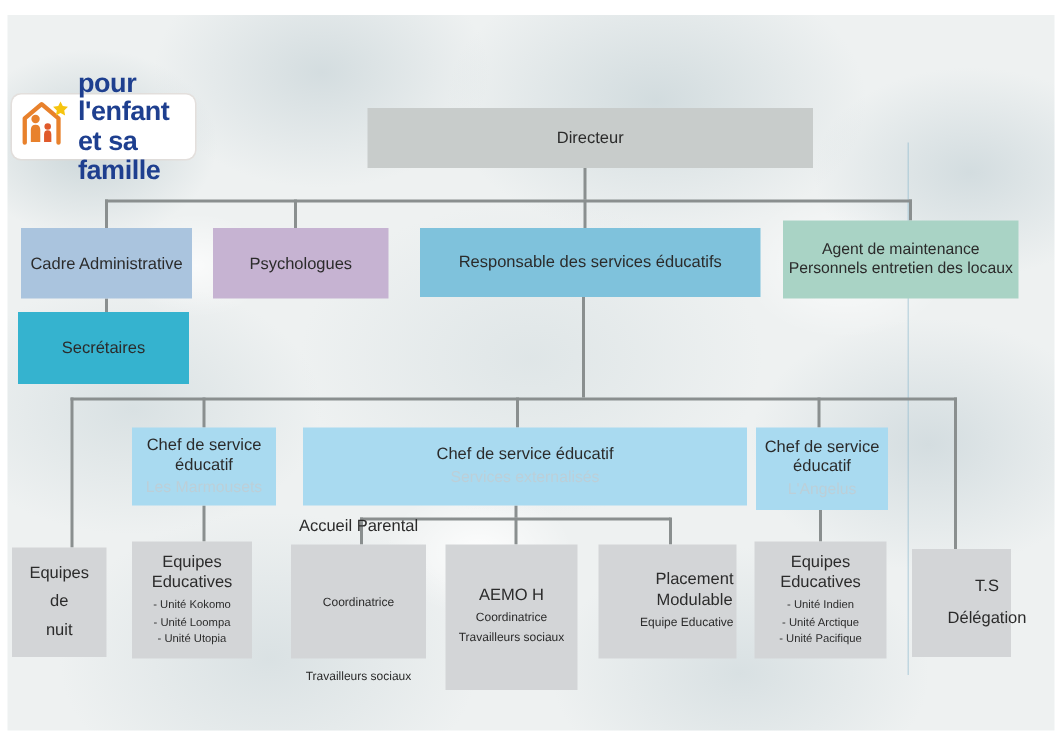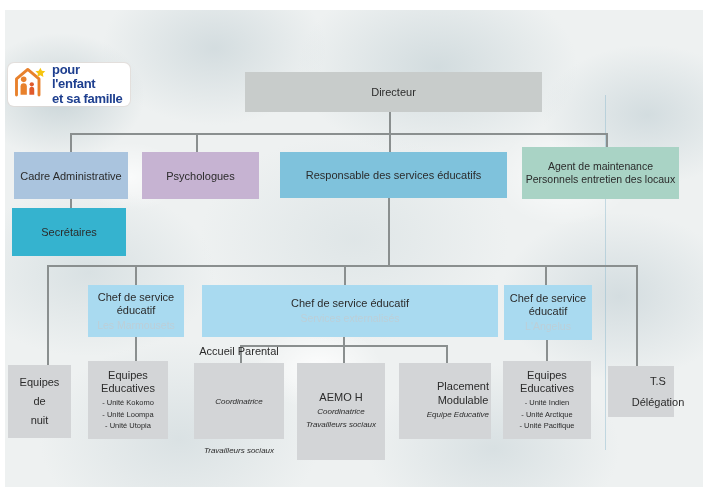--- a/index.html
+++ b/index.html
@@ -22,44 +22,44 @@
       radial-gradient(ellipse 70px 50px at 18% 35%, rgba(255,255,255,.7), transparent 70%);
   }
   .box{position:absolute;display:flex;flex-direction:column;align-items:center;justify-content:center;
     text-align:center;color:#2b2b2b;box-sizing:border-box;padding:2px;}
   .line{position:absolute;background:#8a8f8f;}
   .faintline{position:absolute;background:rgba(140,185,205,.45);}
   
   #logo{position:absolute;left:8px;top:63px;width:122px;height:43px;background:#ffffff;
     border-radius:6px;display:flex;align-items:center;gap:4px;padding:2px 4px;box-sizing:border-box;
     box-shadow:0 0 0 1px rgba(225,215,210,.6);}
-  #logo .logo-text{font-weight:bold;font-size:13px;line-height:1.08;color:#1e3f8f;letter-spacing:-.3px;}
+  #logo .logo-text{font-weight:bold;font-size:18px;line-height:1.08;color:#1e3f8f;letter-spacing:-.3px;}
   
   #directeur{left:245px;top:72px;width:297px;height:40px;background:#c8cccb;font-size:11px;}
   #cadre{left:14px;top:152px;width:114px;height:47px;background:#aac4de;font-size:11px;}
   #psychologues{left:142px;top:152px;width:117px;height:47px;background:#c6b3d2;font-size:11px;}
   #responsable{left:280px;top:152px;width:227px;height:46px;background:#7fc2dc;font-size:11px;}
   #agent{left:522px;top:147px;width:157px;height:52px;background:#a9d3c5;font-size:10.5px;line-height:1.25;}
   #secretaires{left:12px;top:208px;width:114px;height:48px;background:#35b3cf;font-size:11px;}
   .chef{background:#a9daf0;font-size:11px;line-height:1.2;}
   #chef1{left:88px;top:285px;width:96px;height:52px;}
   #chef2{left:202px;top:285px;width:296px;height:52px;}
   #chef3{left:504px;top:285px;width:88px;height:55px;}
   .chef .sub{color:#bccfd8;font-size:10.5px;margin-top:2px;}
   .graybox{background:#d3d5d7;}
   #equipesNuit{left:8px;top:365px;width:63px;height:73px;font-size:11px;line-height:1.7;}
   #equipesEduL{left:88px;top:361px;width:80px;height:78px;}
   #accueil{left:194px;top:363px;width:90px;height:76px;gap:36px;}
   #aemo{left:297px;top:363px;width:88px;height:97px;}
   #placement{left:399px;top:363px;width:92px;height:76px;align-items:flex-end;}
   #equipesEduR{left:503px;top:361px;width:88px;height:78px;}
-  #ts{left:608px;top:366px;width:66px;height:51px;font-size:11px;line-height:1.9;padding-left:36px;}
+  #ts{left:608px;top:366px;width:66px;height:72px;font-size:11px;line-height:1.9;padding-left:36px;}
   .unit-title{font-size:11px;line-height:1.15;}
   .unit-item{font-size:7.5px;line-height:1.5;}
-  .sub-small{font-size:8px;line-height:1.6;font-style:italic;}
+  .sub-small{font-size:8px;line-height:1.6;}
   .title-sm{font-size:11px;line-height:1.2;}
 </style>
 </head>
 <body>
 
 <div class="stage">
   <div class="marble"></div>
 
   <div class="faintline" style="left:605px;top:95px;width:1px;height:355px;"></div>
 

